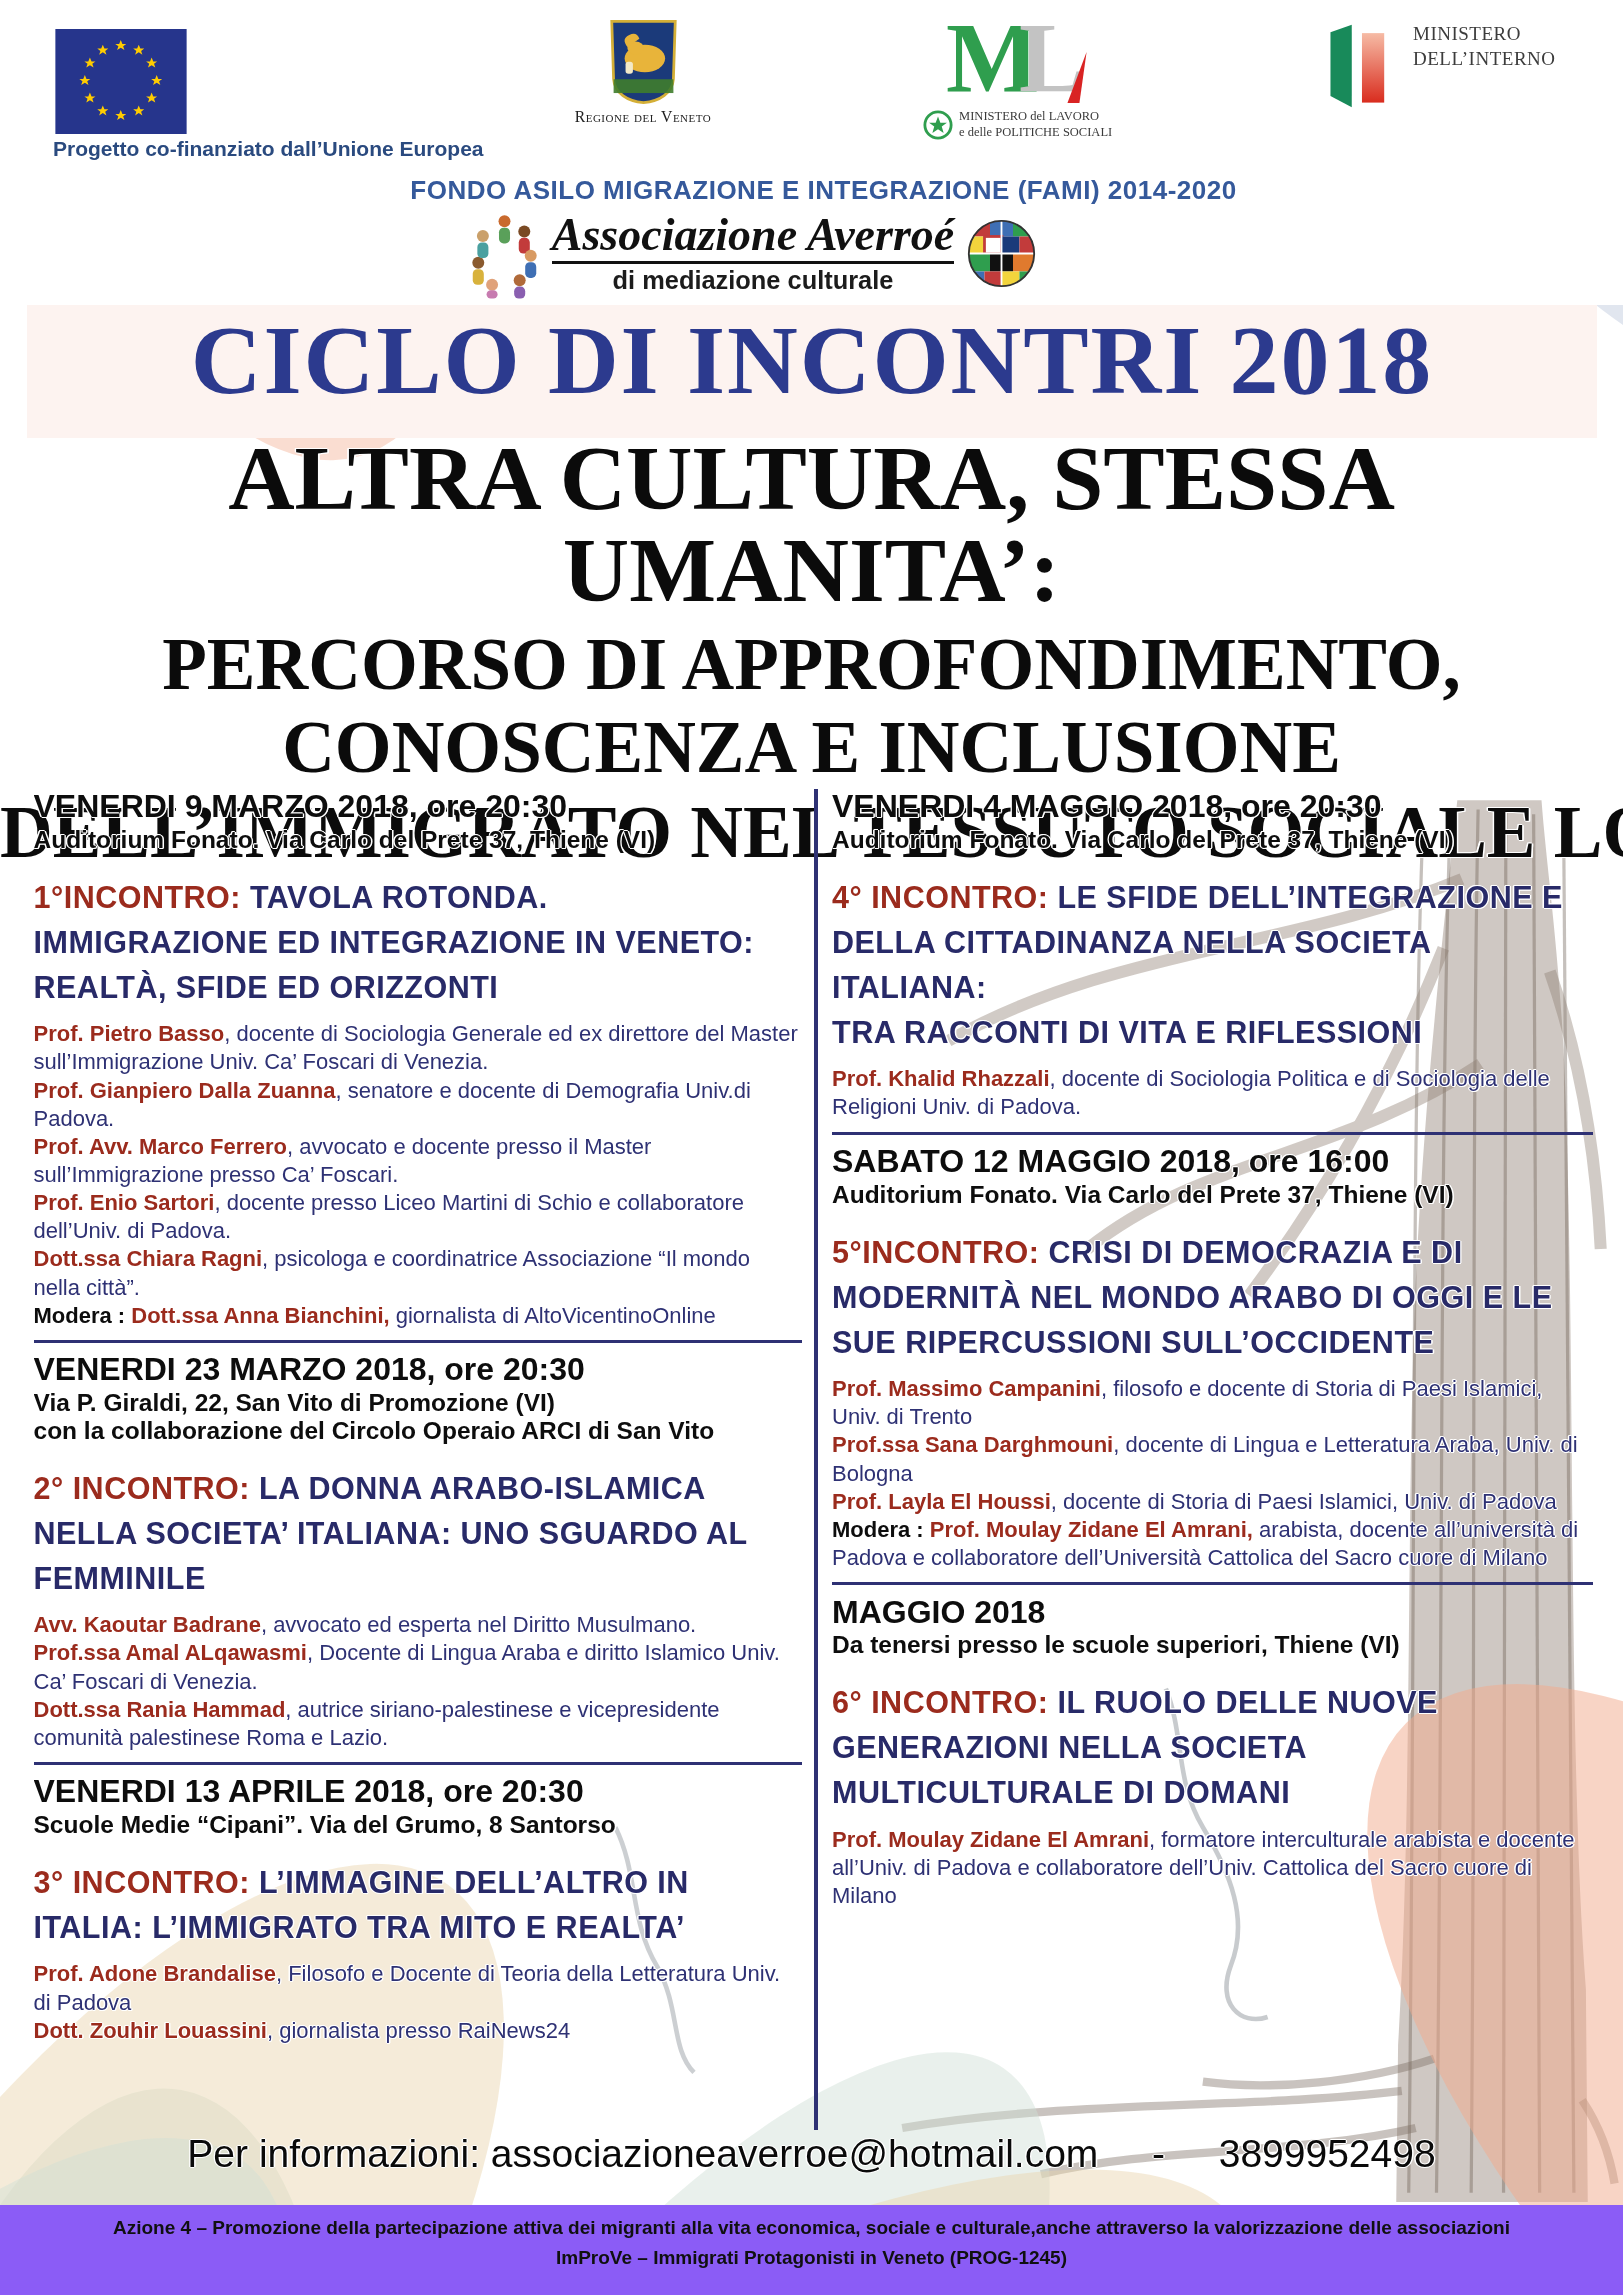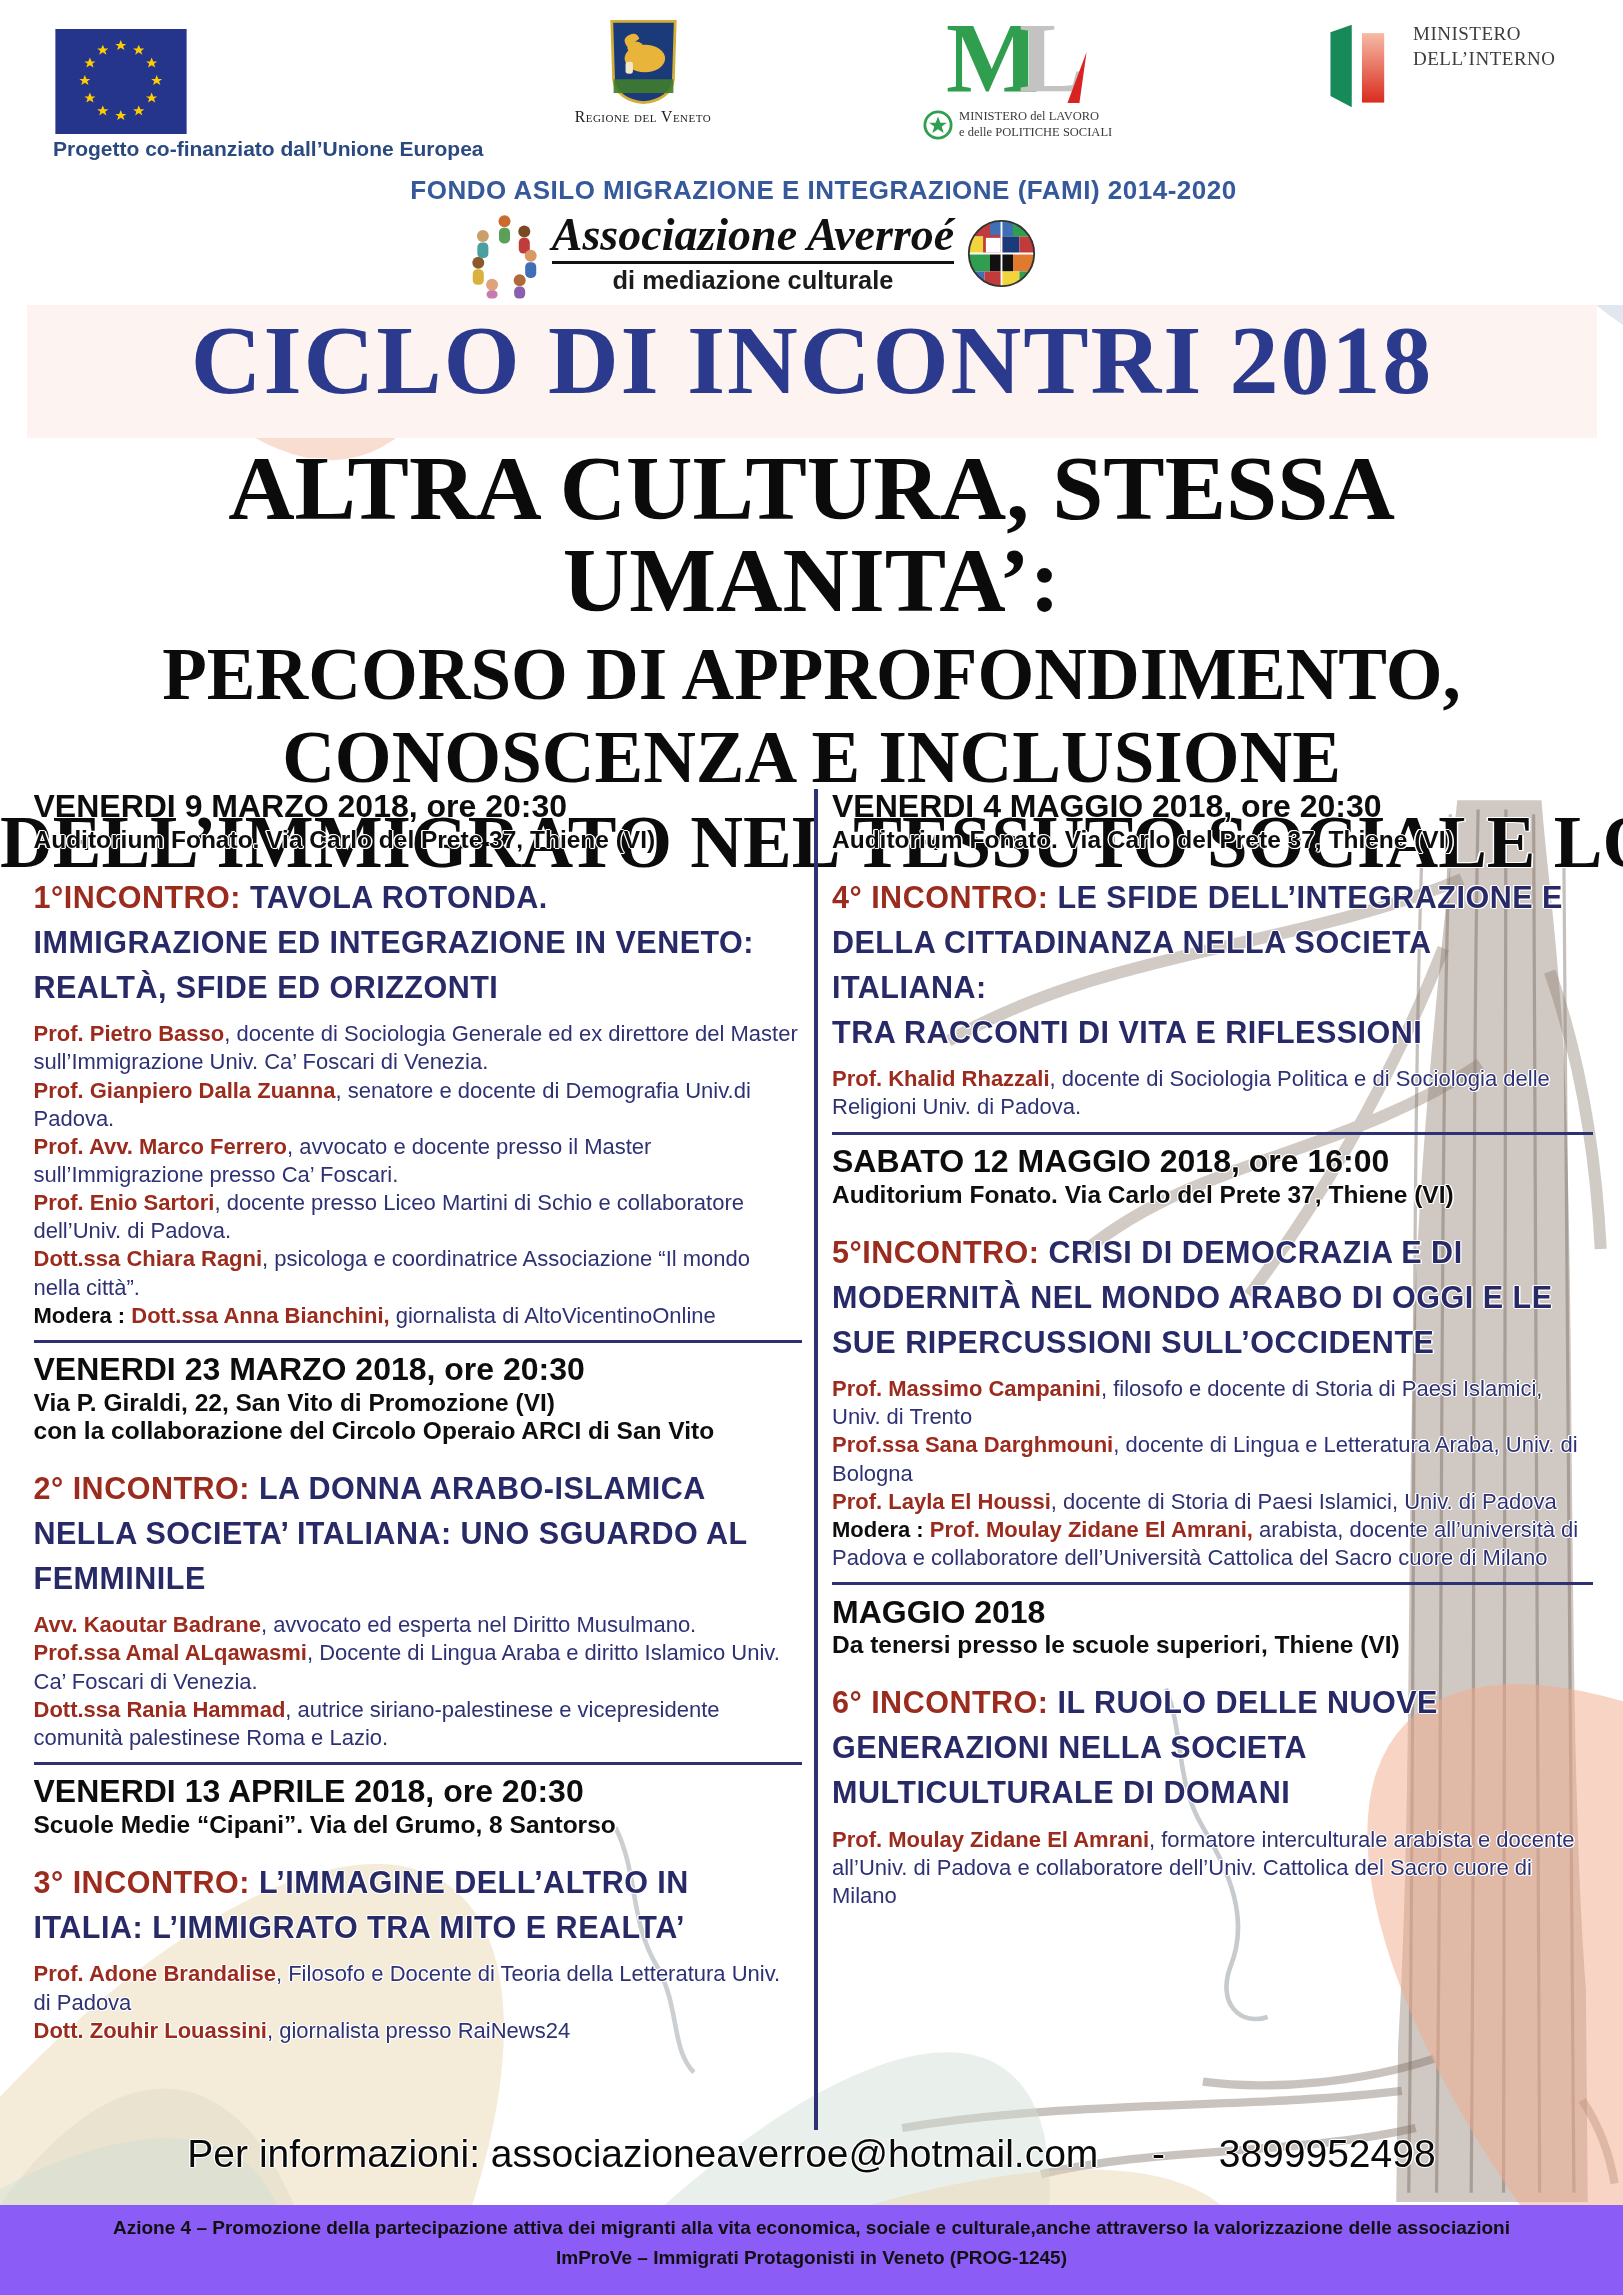--- a/index.html
+++ b/index.html
@@ -37,21 +37,21 @@
   
   .title-band{
     position:absolute;left:27px;top:282px;width:1570px;height:156px;z-index:1;
     background:#fdf3f0;display:flex;align-items:center;justify-content:center;
   }
   .big-title{
     font-family:"Liberation Serif",serif;font-weight:bold;font-size:98px;
     color:#2c3a8e;letter-spacing:1.9px;white-space:nowrap;
   }
   
-  .subtitle{position:absolute;left:0;top:442px;width:1623px;z-index:1;text-align:center;
+  .subtitle{position:absolute;left:0;top:432px;width:1623px;z-index:1;text-align:center;
     font-family:"Liberation Serif",serif;font-weight:bold;color:#0b0b0b;}
   .subtitle .halo{text-shadow:1.4px 0 #fff,-1.4px 0 #fff,0 1.4px #fff,0 -1.4px #fff,1.4px 1.4px #fff,-1.4px -1.4px #fff;}
   .sub1{font-size:92px;line-height:1.0;margin:0 0 12px 0;}
   .sub2{font-size:73px;line-height:1.0;margin:0 0 10.2px 0;}
   .sub3{font-size:73px;line-height:1.0;margin:0 0 12px 0;}
   .sub4{font-size:73px;line-height:1.0;margin:0;white-space:nowrap;}
   
   .columns{position:absolute;left:27px;top:789px;width:1570px;height:1342px;z-index:1;overflow:hidden;}
   .col{position:absolute;top:0;height:1342px;overflow:hidden;}
   .col.left{left:6.5px;width:768px;}

